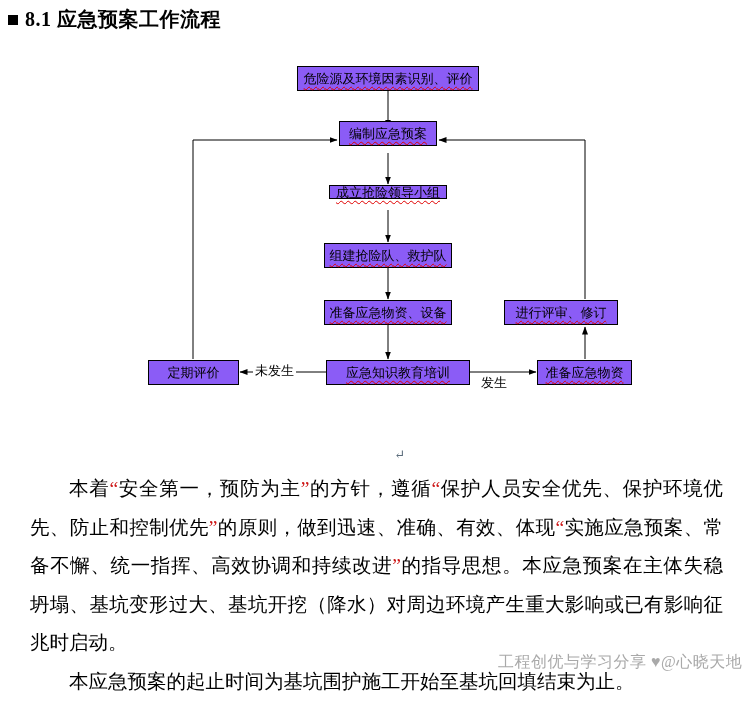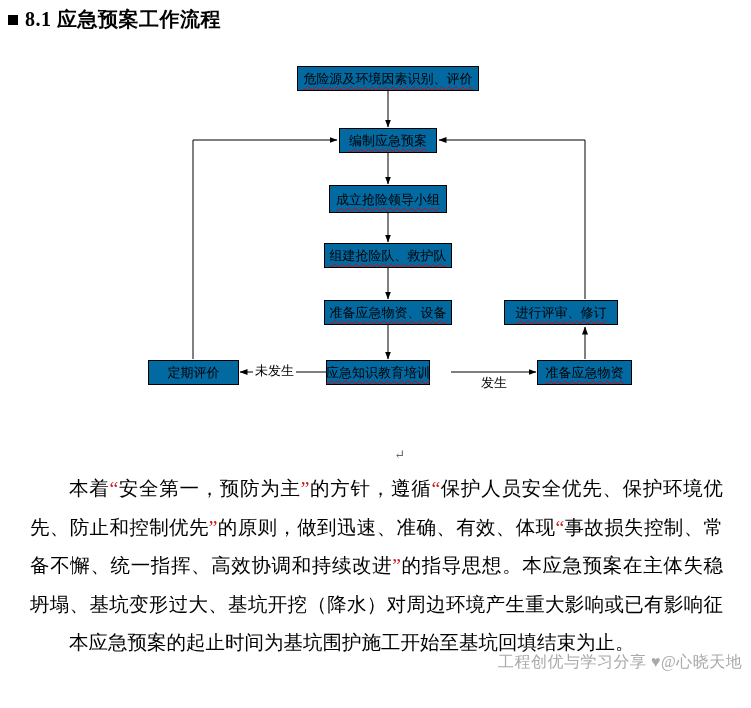--- a/index.html
+++ b/index.html
@@ -7,21 +7,21 @@
         font-family:"Liberation Serif","DejaVu Serif",serif;color:#000;}
 
   
   .heading{position:absolute;left:8px;top:6px;display:flex;align-items:center;gap:7px;}
   .bullet{width:10px;height:10px;background:#000;display:inline-block;}
   .htext{font-size:20px;font-weight:bold;letter-spacing:.5px;}
 
   
   .flow{position:absolute;left:0;top:0;width:751px;height:460px;}
   .flow svg{position:absolute;left:0;top:0;}
-  .node{position:absolute;border:1px solid #000;background:#0369a1;box-sizing:border-box;
+  .node{position:absolute;border:1px solid #000;background:#8b5cf6;box-sizing:border-box;
         display:flex;align-items:center;justify-content:center;
         font-size:13px;line-height:1;white-space:nowrap;padding:2px 3px;}
   .elabel{position:absolute;font-size:13px;background:#fff;padding:0 2px;white-space:nowrap;}
   .squig{text-decoration:underline wavy #e00000 1px;text-decoration-skip-ink:none;text-underline-offset:3px;}
 
   
   .caption{position:absolute;left:0;top:415px;width:751px;text-align:center;
            font-size:16px;font-weight:bold;}
 
   .pmark{position:absolute;left:394px;top:447px;font-size:13px;color:#5a6b7a;}
@@ -62,33 +62,33 @@
       <line x1="326" y1="372" x2="240" y2="372" stroke="#000" stroke-width="1" marker-end="url(#ah)"></line>
       <line x1="451" y1="372" x2="536" y2="372" stroke="#000" stroke-width="1" marker-end="url(#ah)"></line>
       <line x1="585" y1="359" x2="585" y2="327" stroke="#000" stroke-width="1" marker-end="url(#ah)"></line>
       <polyline points="585,299 585,140 439,140" fill="none" stroke="#000" stroke-width="1" marker-end="url(#ah)"></polyline>
       <polyline points="193,359 193,140 337,140" fill="none" stroke="#000" stroke-width="1" marker-end="url(#ah)"></polyline>
     </svg>
 
     <div class="node" style="left:297px;top:66px;width:182px;height:25px;">
       <span class="label squig">危险源及环境因素识别、评价</span>
     </div>
-    <div class="node" style="left:339px;top:128px;width:98px;height:25px;">
+    <div class="node" style="left:339px;top:121px;width:98px;height:25px;">
       <span class="label squig">编制应急预案</span>
     </div>
-    <div class="node" style="left:329px;top:185px;width:118px;height:28px;">
+    <div class="node" style="left:329px;top:185px;width:118px;height:14px;">
       <span class="label squig">成立抢险领导小组</span>
     </div>
     <div class="node" style="left:324px;top:243px;width:128px;height:25px;">
       <span class="label squig">组建抢险队、救护队</span>
     </div>
     <div class="node" style="left:324px;top:300px;width:128px;height:25px;">
       <span class="label squig">准备应急物资、设备</span>
     </div>
-    <div class="node" style="left:326px;top:360px;width:104px;height:25px;">
+    <div class="node" style="left:326px;top:360px;width:144px;height:25px;">
       <span class="label squig">应急知识教育培训</span>
     </div>
     <div class="node" style="left:148px;top:360px;width:91px;height:25px;text-align:right;">
       <span class="label">定期评价</span>
     </div>
     <div class="node" style="left:537px;top:360px;width:95px;height:25px;">
       <span class="label squig">准备应急物资</span>
     </div>
     <div class="node" style="left:504px;top:300px;width:114px;height:25px;">
       <span class="label squig">进行评审、修订</span>
@@ -96,21 +96,22 @@
 
     <span class="elabel" style="left:253px;top:362px;">未发生</span>
     <span class="elabel" style="left:479px;top:374px;">发生</span>
   </div>
 
 
   <span class="pmark">↵</span>
 
   <div class="bodytext">
       <div class="tline ind just"><span>本着</span><span class="red">“</span><span>安全第一，预防为主</span><span class="red">”</span><span>的方针，遵循</span><span class="red">“</span><span>保护人员安全优先、保护环境优</span></div>
-      <div class="tline just"><span>先、防止和控制优先</span><span class="red">”</span><span>的原则，做到迅速、准确、有效、体现</span><span class="red">“</span><span>事故损失控制、常</span></div>
+      <div class="tline just"><span>先、防止和控制优先</span><span class="red">”</span><span>的原则，做到迅速、准确、有效、体现</span><span class="red">“</span><span>实施应急预案、常</span></div>
       <div class="tline just"><span>备不懈、统一指挥、高效协调和持续改进</span><span class="red">”</span><span>的指导思想。本应急预案在主体失稳</span></div>
       <div class="tline just"><span>坍塌、基坑变形过大、基坑开挖（降水）对周边环境产生重大影响或已有影响征</span></div>
+      <div class="tline"><span>兆时启动。</span></div>
       <div class="tline ind"><span>本应急预案的起止时间为基坑围护施工开始至基坑回填结束为止。</span></div>
     </div>
 
   <div class="watermark">工程创优与学习分享 ♥@心晓天地</div>
 
 </div>
 
 </body></html>

